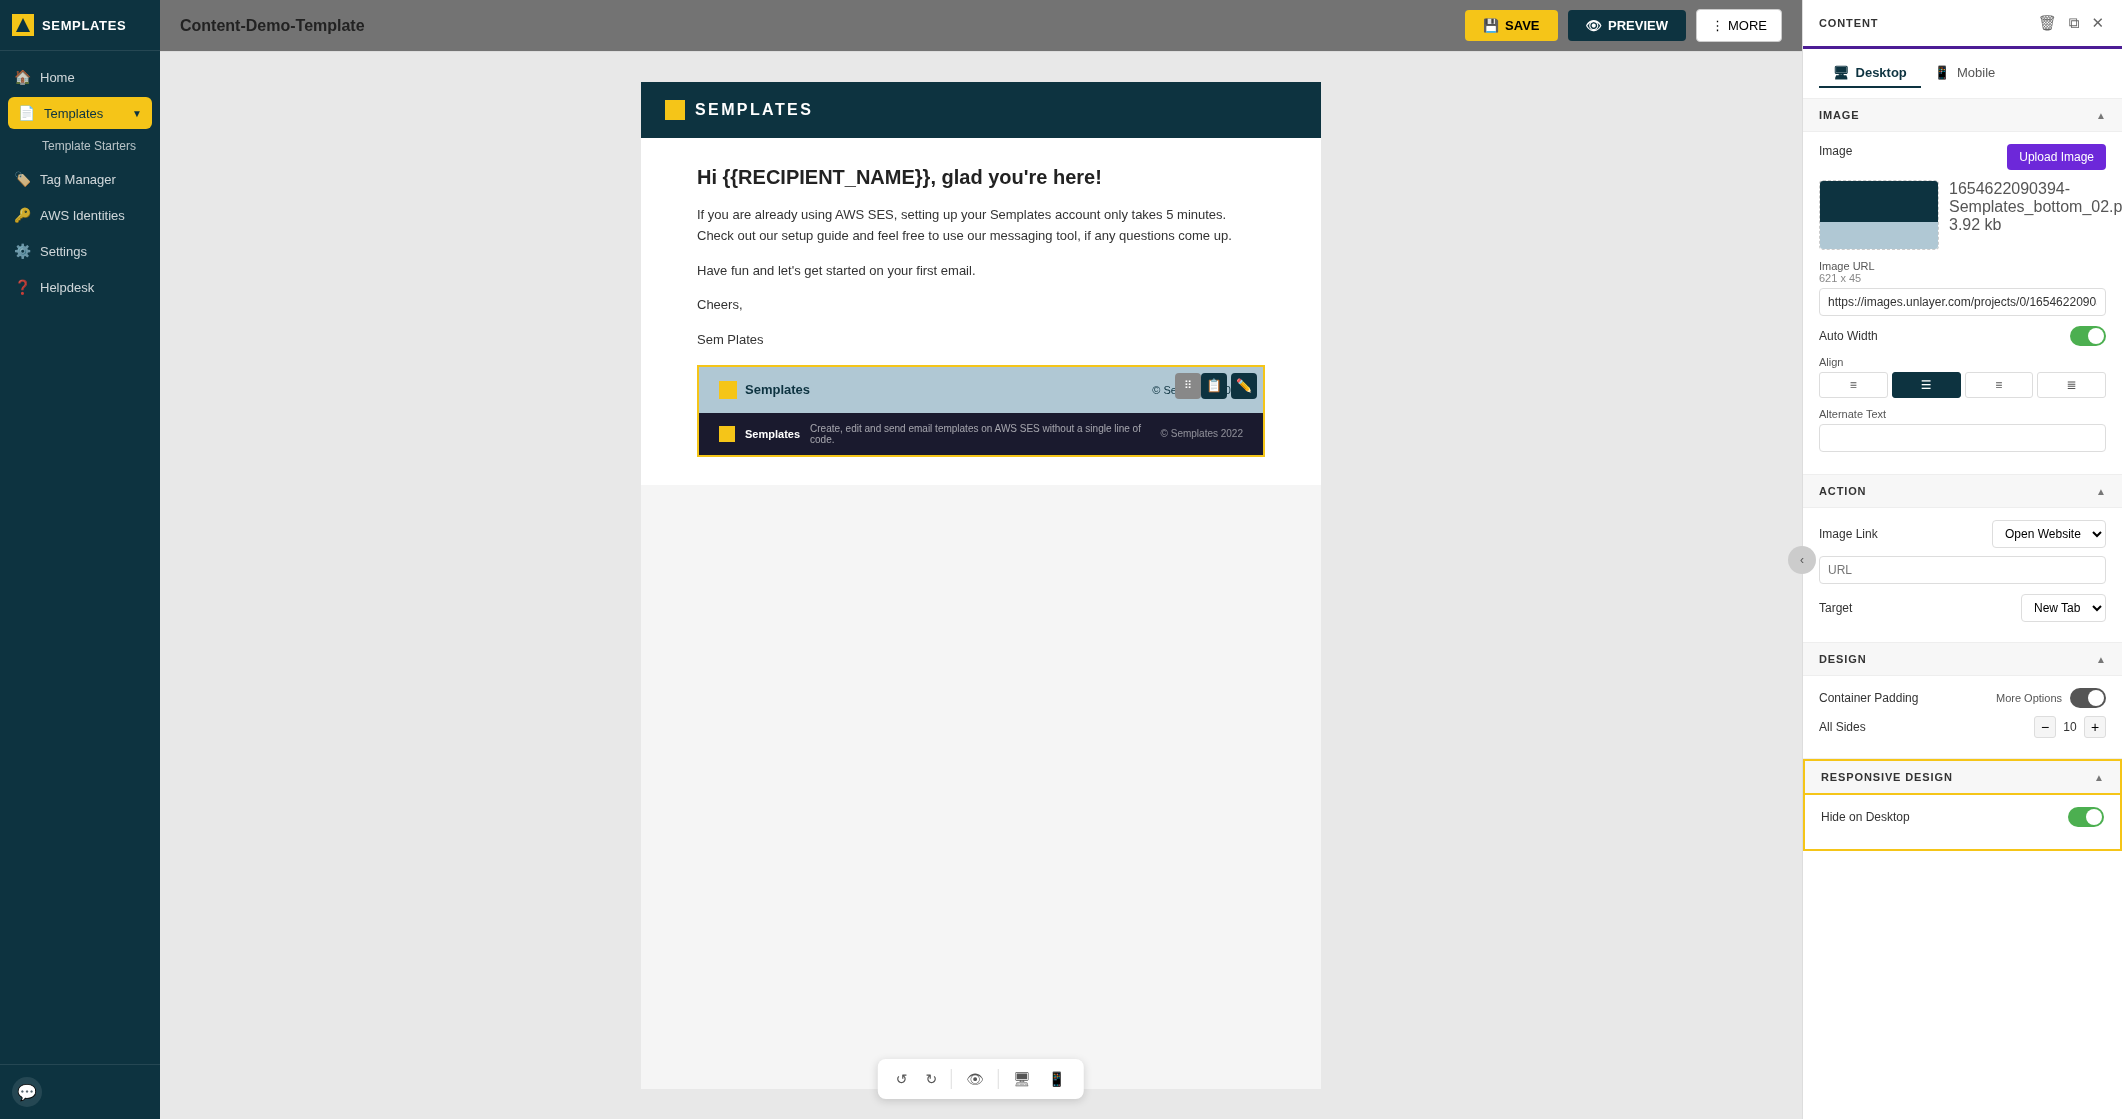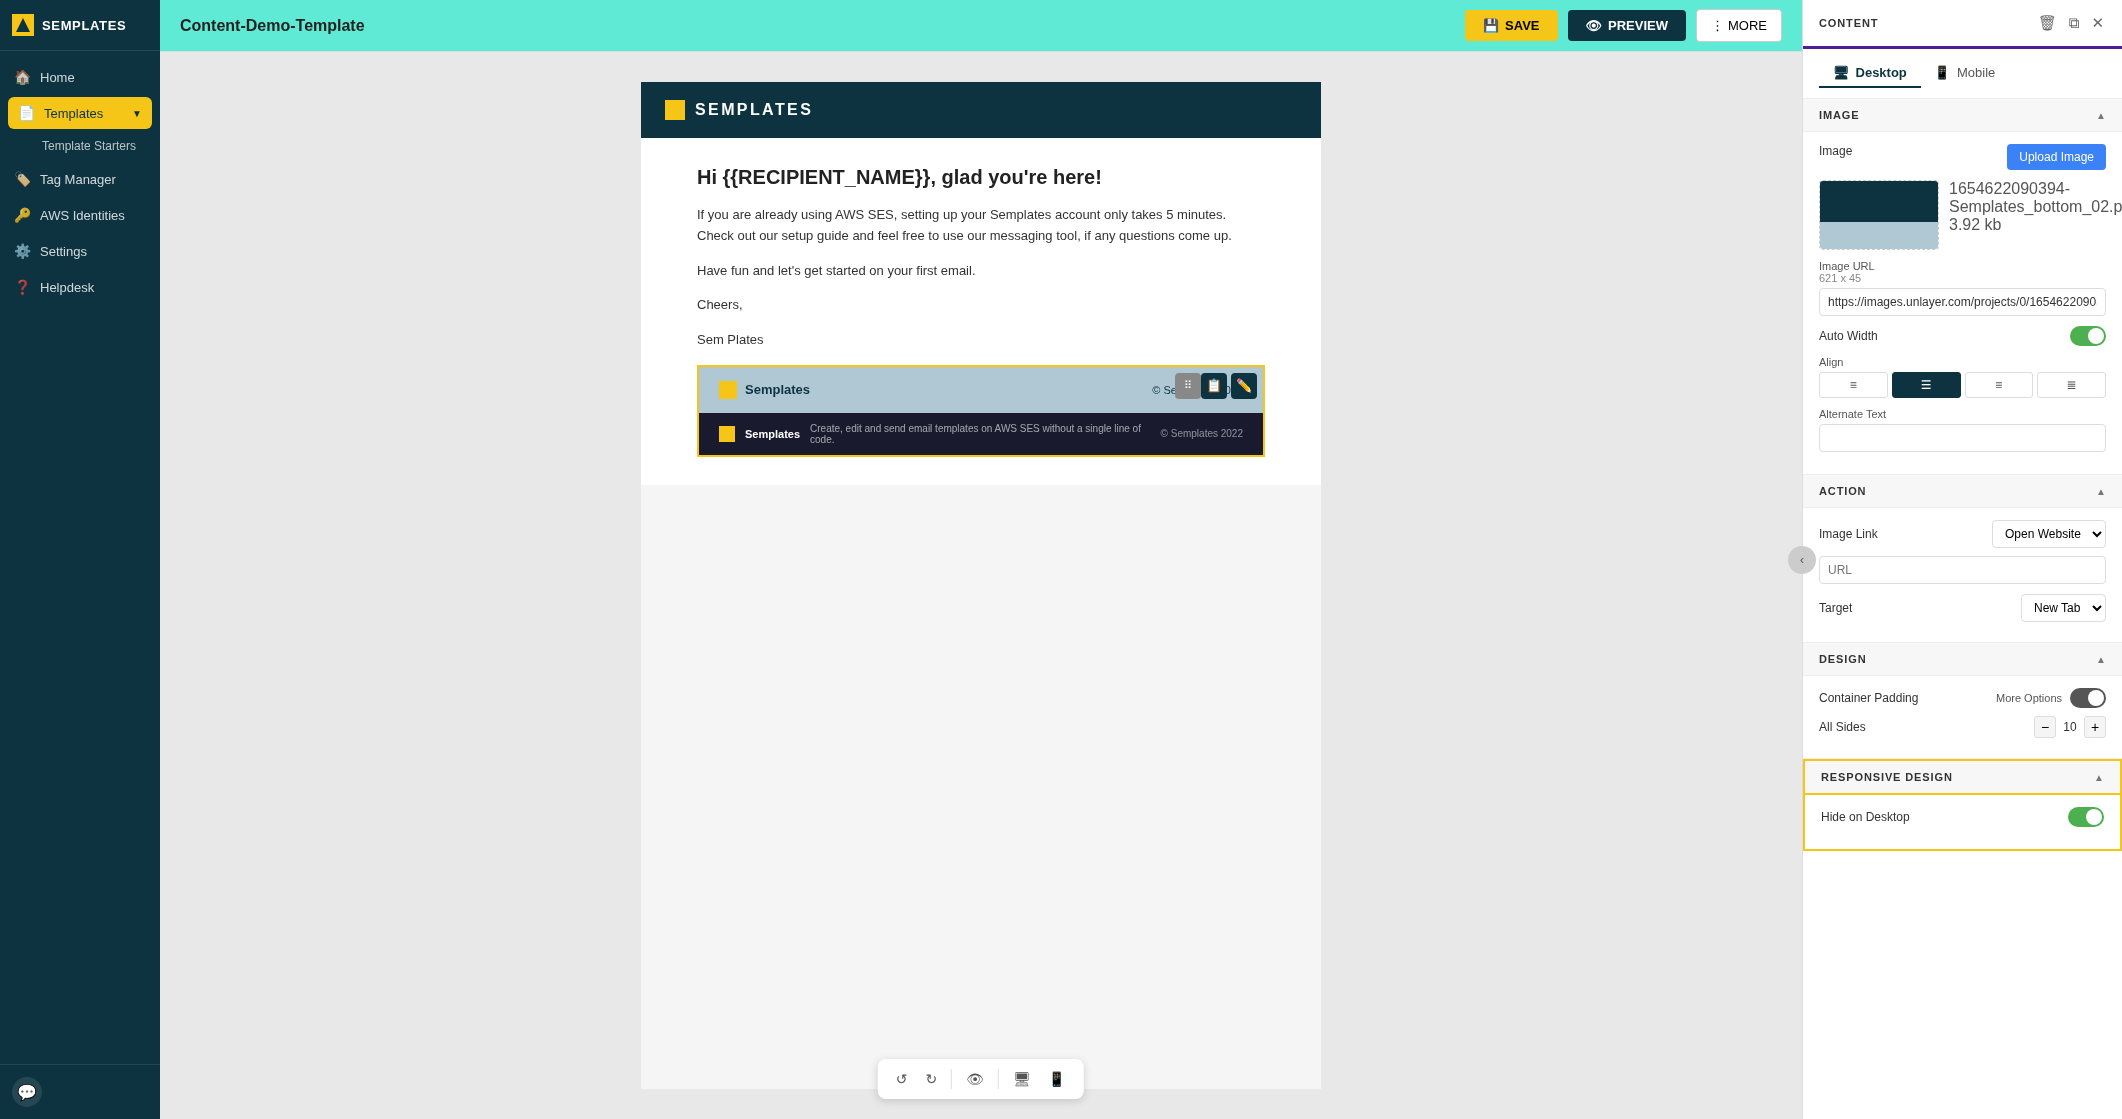--- a/index.html
+++ b/index.html
@@ -80,21 +80,21 @@
       justify-content: center;
       cursor: pointer;
     }
     .chevron { font-size: 10px; margin-left: auto; }
 
     
     .main { flex: 1; display: flex; flex-direction: column; overflow: hidden; }
 
     
     .header {
-      background: #5eead4;
+      background: #737373;
       border-bottom: 1px solid #ddd;
       display: flex;
       align-items: center;
       padding: 16px 20px;
       height: 52px;
       flex-shrink: 0;
     }
     .header-title { font-size: 16px; font-weight: 600; color: #222; flex: 1; }
     .header-actions { display: flex; gap: 10px; align-items: center; }
     .btn-save {
@@ -366,21 +366,21 @@
 
     
     .image-row {
       display: flex;
       align-items: flex-start;
       gap: 10px;
       margin-bottom: 10px;
     }
     .image-label { font-size: 12px; color: #333; flex: 1; }
     .btn-upload {
-      background: #3b82f6;
+      background: #6d28d9;
       color: #fff;
       border: none;
       padding: 6px 12px;
       border-radius: 4px;
       font-size: 12px;
       cursor: pointer;
     }
     .image-preview-box {
       width: 120px;
       height: 70px;

